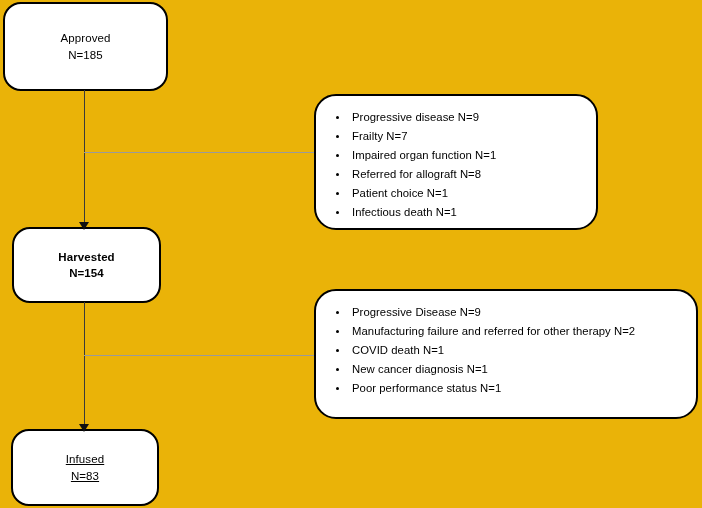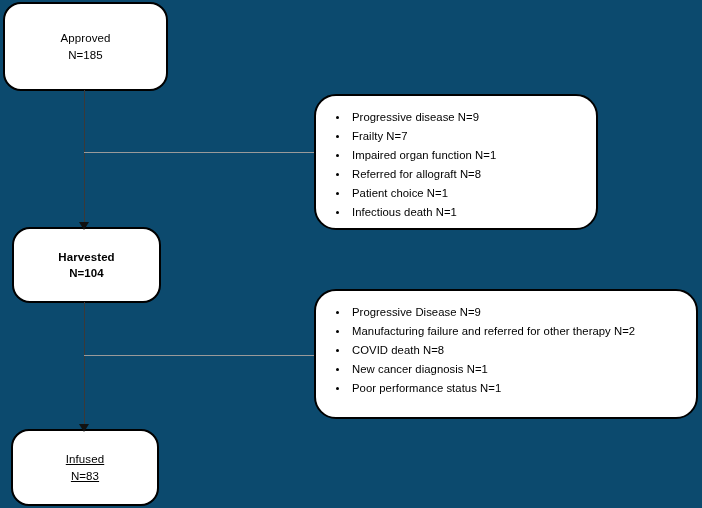--- a/index.html
+++ b/index.html
@@ -4,21 +4,21 @@
 <style>
   html, body {
     margin: 0;
     padding: 0;
     background: #ffffff;
   }
   #canvas {
     position: relative;
     width: 702px;
     height: 508px;
-    background: #0c4a6e;
+    background: #eab308;
     overflow: hidden;
     font-family: "Liberation Sans", sans-serif;
     -webkit-font-smoothing: antialiased;
   }
 
   
   .node {
     position: absolute;
     box-sizing: border-box;
     border: 2.2px solid #000000;
@@ -109,21 +109,21 @@
 
 <div id="canvas">
 
   <div class="node" id="node-approved">
     <span class="line1">Approved</span>
     <span class="line2">N=185</span>
   </div>
 
   <div class="node" id="node-harvested">
     <span class="line1">Harvested</span>
-    <span class="line2">N=104</span>
+    <span class="line2">N=154</span>
   </div>
 
   <div class="node" id="node-infused">
     <span class="line1">Infused</span>
     <span class="line2">N=83</span>
   </div>
 
   <div class="v-arrow" id="arrow-1-stem"></div>
   <div class="arrow-head" id="arrow-1-head"></div>
 
@@ -167,21 +167,21 @@
       <li>
         <span class="dot"></span>
         <span>Progressive Disease N=9</span>
       </li>
       <li>
         <span class="dot"></span>
         <span>Manufacturing failure and referred for other therapy N=2</span>
       </li>
       <li>
         <span class="dot"></span>
-        <span>COVID death N=8</span>
+        <span>COVID death N=1</span>
       </li>
       <li>
         <span class="dot"></span>
         <span>New cancer diagnosis N=1</span>
       </li>
       <li>
         <span class="dot"></span>
         <span>Poor performance status N=1</span>
       </li>
     </ul>

